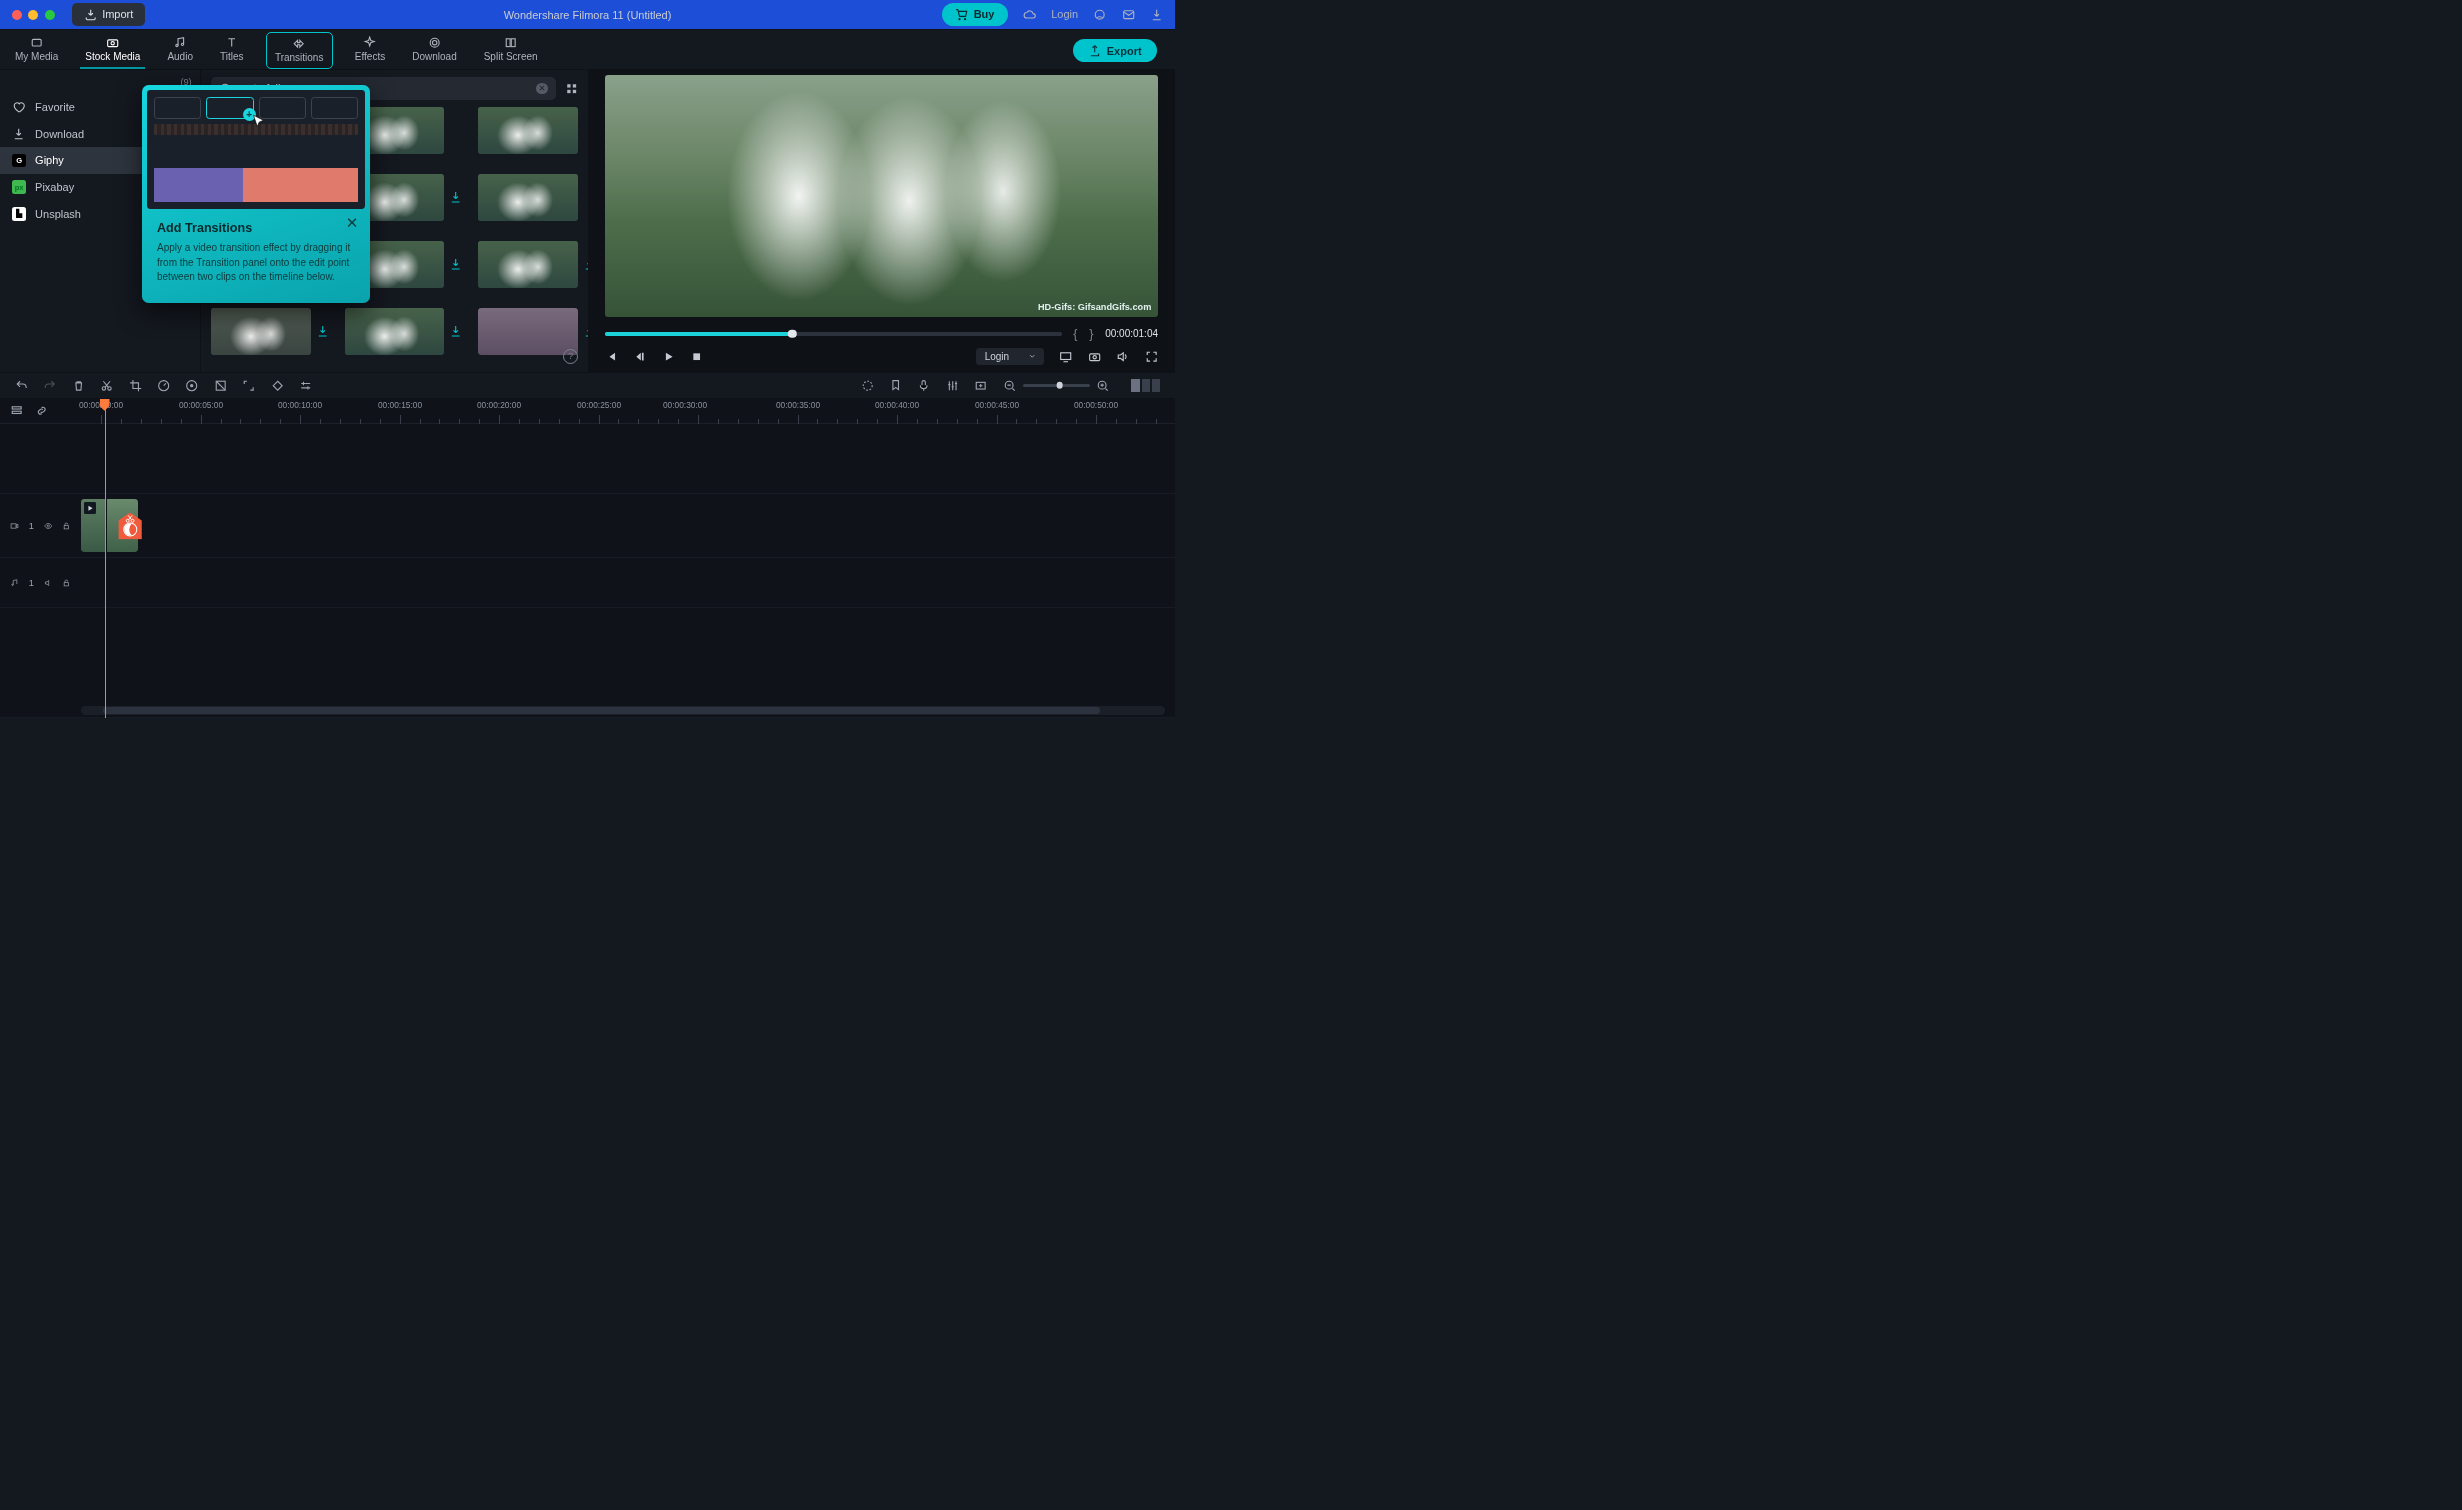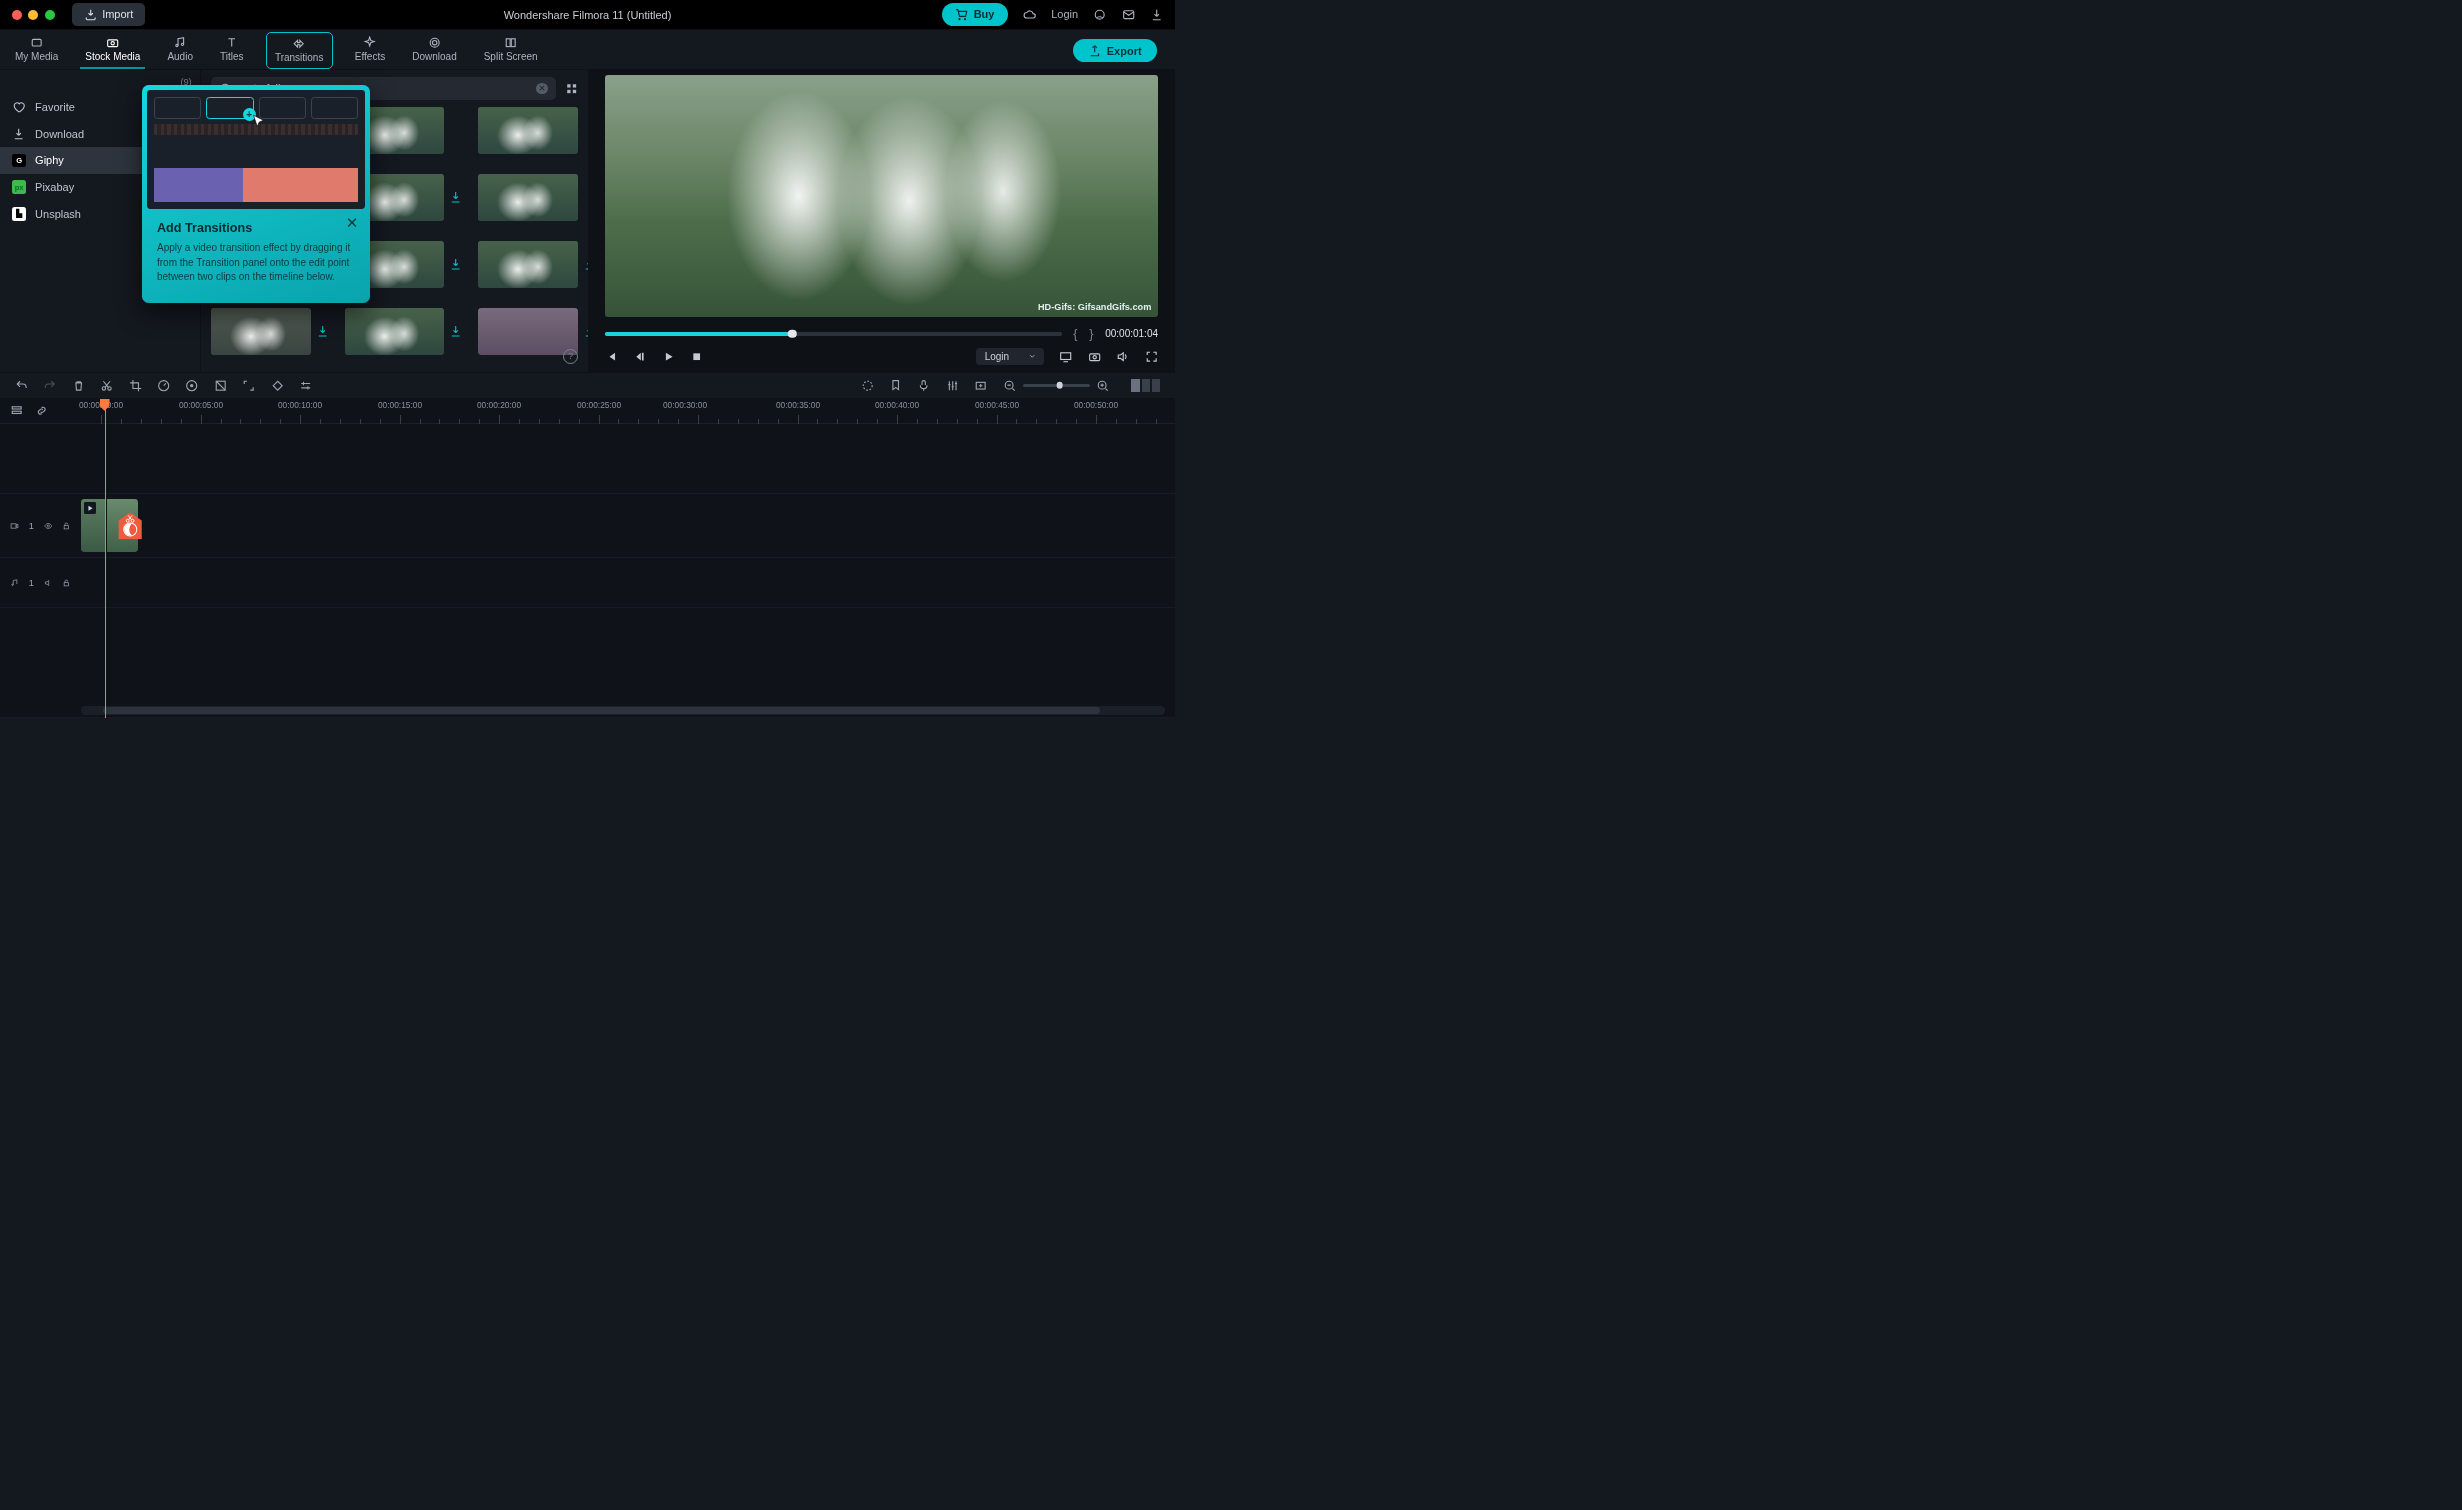--- a/index.html
+++ b/index.html
@@ -1,20 +1,20 @@
 <!DOCTYPE html>
 <html style="font-size:13.4px"><head>
 <meta charset="utf-8">
 <style>
   *{box-sizing:border-box;margin:0;padding:0;font-family:-apple-system,BlinkMacSystemFont,"Segoe UI",sans-serif;}
   body{background:#14181f;color:#c5c8ce;width:1175px;height:720px;overflow:hidden;font-size:11px;}
   svg{display:block}
 
   
-  .titlebar{height:30px;display:flex;align-items:center;padding:0 11.7px;background:#000000;position:relative;border-bottom:0.8px solid #0e1217;justify-content:flex-end;}
+  .titlebar{height:30px;display:flex;align-items:center;padding:0 11.7px;background:#1d4ed8;position:relative;border-bottom:0.8px solid #0e1217;justify-content:flex-end;}
   .traffic{display:flex;gap:6.7px;}
   .traffic span{width:10px;height:10px;border-radius:50%;}
   .tl-red{background:#ff5f57;} .tl-yel{background:#febc2e;} .tl-grn{background:#28c840;}
   .import-btn{margin-left:17px;background:#2a3039;border-radius:5px;padding:5px 11.7px;display:flex;align-items:center;gap:5px;color:#dce0e6;cursor:pointer;}
   .title{position:absolute;left:50%;transform:translateX(-50%);font-size:11px;color:#c9ccd2;}
   .title-right{margin-left:auto;display:flex;align-items:center;gap:15px;}
   .buy-btn{background:#00c4cc;color:#062a2c;padding:5px 13.4px;border-radius:11.7px;display:flex;align-items:center;gap:5px;font-weight:600;}
   .tl-ic{color:#aeb3bc;cursor:pointer;}
 
   

